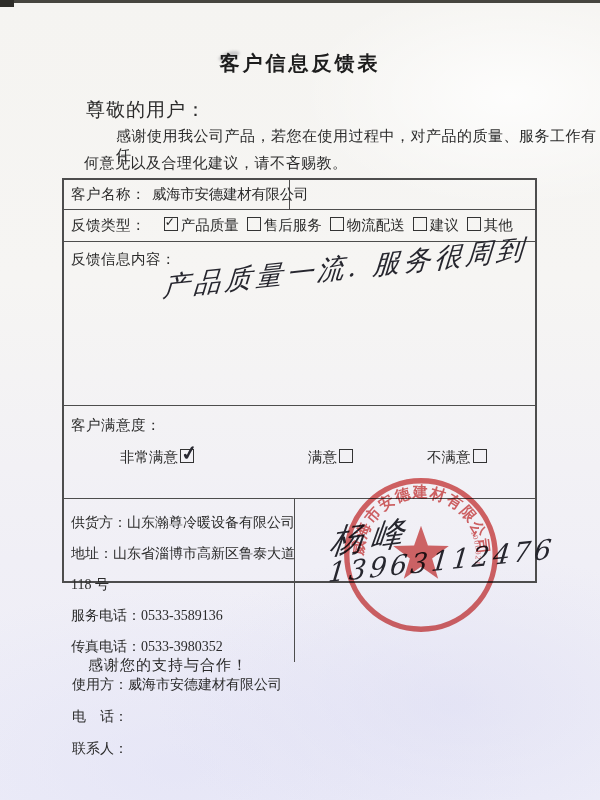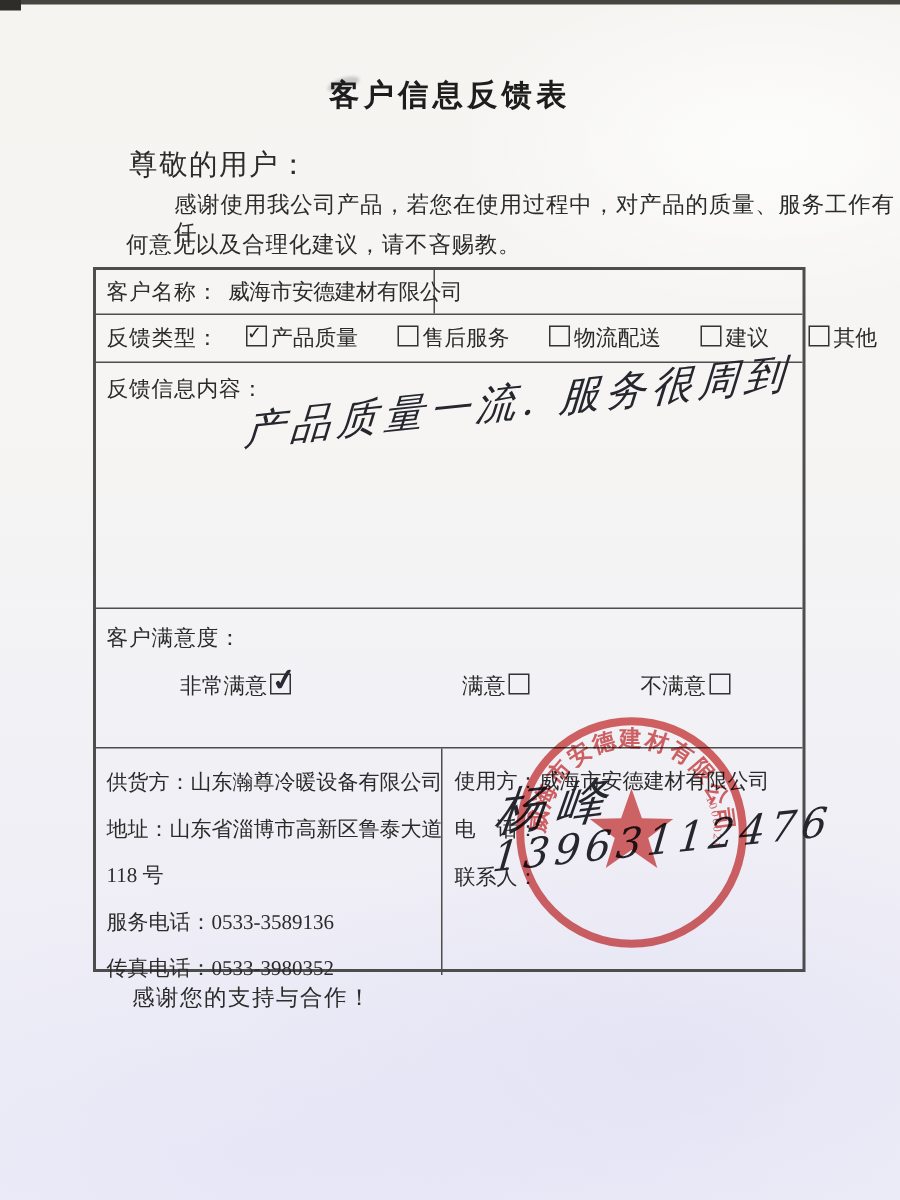--- a/index.html
+++ b/index.html
@@ -23,44 +23,44 @@
   .doc-title{
     position:absolute;top:50px;left:0;width:100%;
     text-align:center;font-size:20px;font-weight:700;letter-spacing:3px;color:#1d1d1d;
   }
   .salutation{position:absolute;top:97px;left:86px;font-size:19px;letter-spacing:1px;}
   .intro-line-1{position:absolute;top:127px;left:116px;font-size:15px;letter-spacing:.5px;}
   .intro-line-2{position:absolute;top:154px;left:84px;font-size:15px;letter-spacing:.5px;}
   .closing-line{position:absolute;top:656px;left:88px;font-size:15px;letter-spacing:1px;}
 
   .form-table{
-    position:absolute;left:62px;top:178px;width:475px;height:470px;
+    position:absolute;left:62px;top:178px;width:475px;height:405px;
     border:2px solid #4d4d4d;box-sizing:border-box;font-size:14.5px;
   }
   .row{position:relative;box-sizing:border-box;border-bottom:1.5px solid #4d4d4d;}
   .row-name-time{height:30px;display:flex;}
   .cell-customer-name{width:226px;border-right:1.5px solid #4d4d4d;box-sizing:border-box;
     padding:5px 0 0 7px;white-space:nowrap;overflow:visible;}
   .cell-feedback-time{flex:1;padding:5px 0 0 8px;}
   .label{letter-spacing:.5px;}
   .value{letter-spacing:-.3px;}
   .cell-customer-name .value{margin-left:6px;}
 
   .row-type{height:32px;padding:6px 0 0 7px;white-space:nowrap;}
-  .type-options{display:inline-flex;gap:26px;margin-left:14px;}
+  .type-options{display:inline-flex;gap:8px;margin-left:14px;}
   .opt{white-space:nowrap;}
 
   .row-content{height:164px;padding:8px 0 0 7px;}
   .row-satisfaction{height:93px;padding:10px 0 0 7px;}
   .sat-options{position:absolute;left:0;top:42px;width:100%;}
   .sat-opt-1{position:absolute;left:56px;}
   .sat-opt-2{position:absolute;left:244px;}
   .sat-opt-3{position:absolute;left:363px;}
 
-  .row-parties{height:151px;display:flex;border-bottom:none;}
+  .row-parties{height:151px;display:flex;border-bottom:none;flex-direction:column;}
   .cell-supplier{width:231px;border-right:1.5px solid #4d4d4d;box-sizing:border-box;
     padding:8px 0 0 7px;font-size:14px;line-height:31px;white-space:nowrap;}
   .cell-user{flex:1;padding:8px 0 0 8px;font-size:14px;line-height:30px;white-space:nowrap;}
   .cell-user .party-line{margin-bottom:2px;}
 
   
   .box{position:relative;display:inline-block;width:12px;height:12px;
     border:1.5px solid #333;vertical-align:-1px;margin:0 3px;background:transparent;}
   .box-before{margin:0 3px 0 0;}
   .box-after{margin:0 0 0 2px;}

